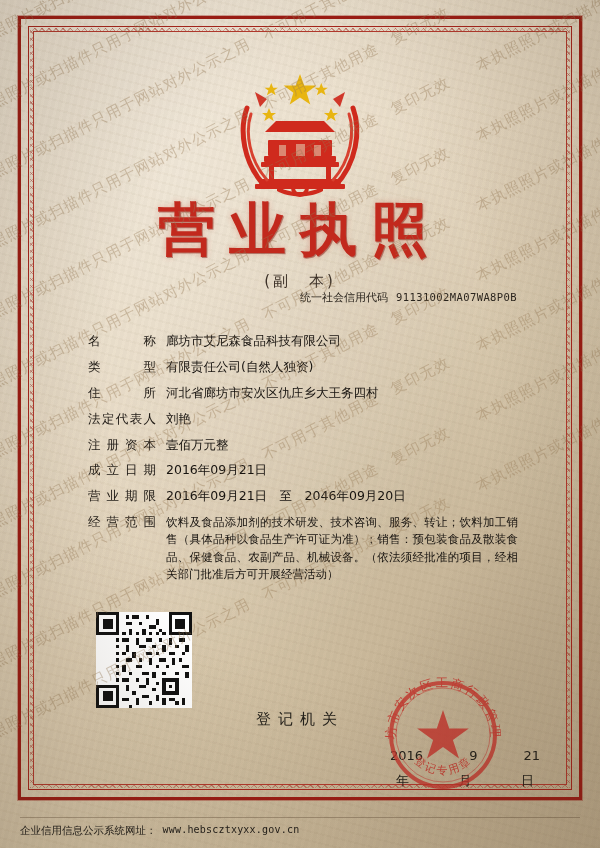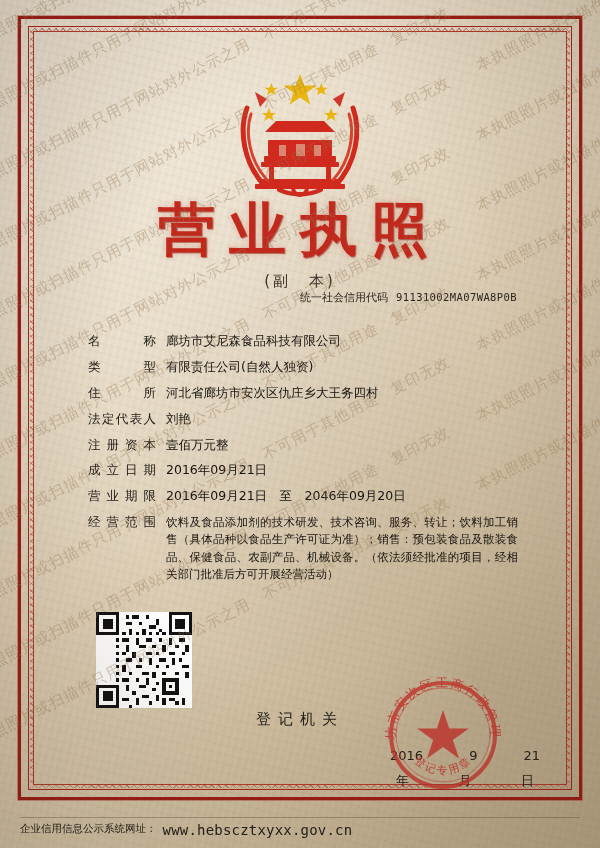--- a/index.html
+++ b/index.html
@@ -221,21 +221,21 @@
     display: flex;
     align-items: baseline;
     justify-content: space-between;
     font-family: "DejaVu Sans", "Liberation Sans", sans-serif;
     font-size: 10.5px;
     color: #201c17;
   }
   .footer-left { display: flex; gap: 6px; align-items: flex-start; }
   .footer-url {
     font-family: "DejaVu Sans Mono", "Liberation Mono", monospace;
-    font-size: 14px;
+    font-size: 10px;
     letter-spacing: .2px;
   }
   .footer-right { font-size: 11px; }
   .footer-hr {
     position: absolute;
     left: 20px; right: 20px;
     bottom: 30px;
     border-top: 1px solid rgba(80,60,40,0.35);
   }
 

